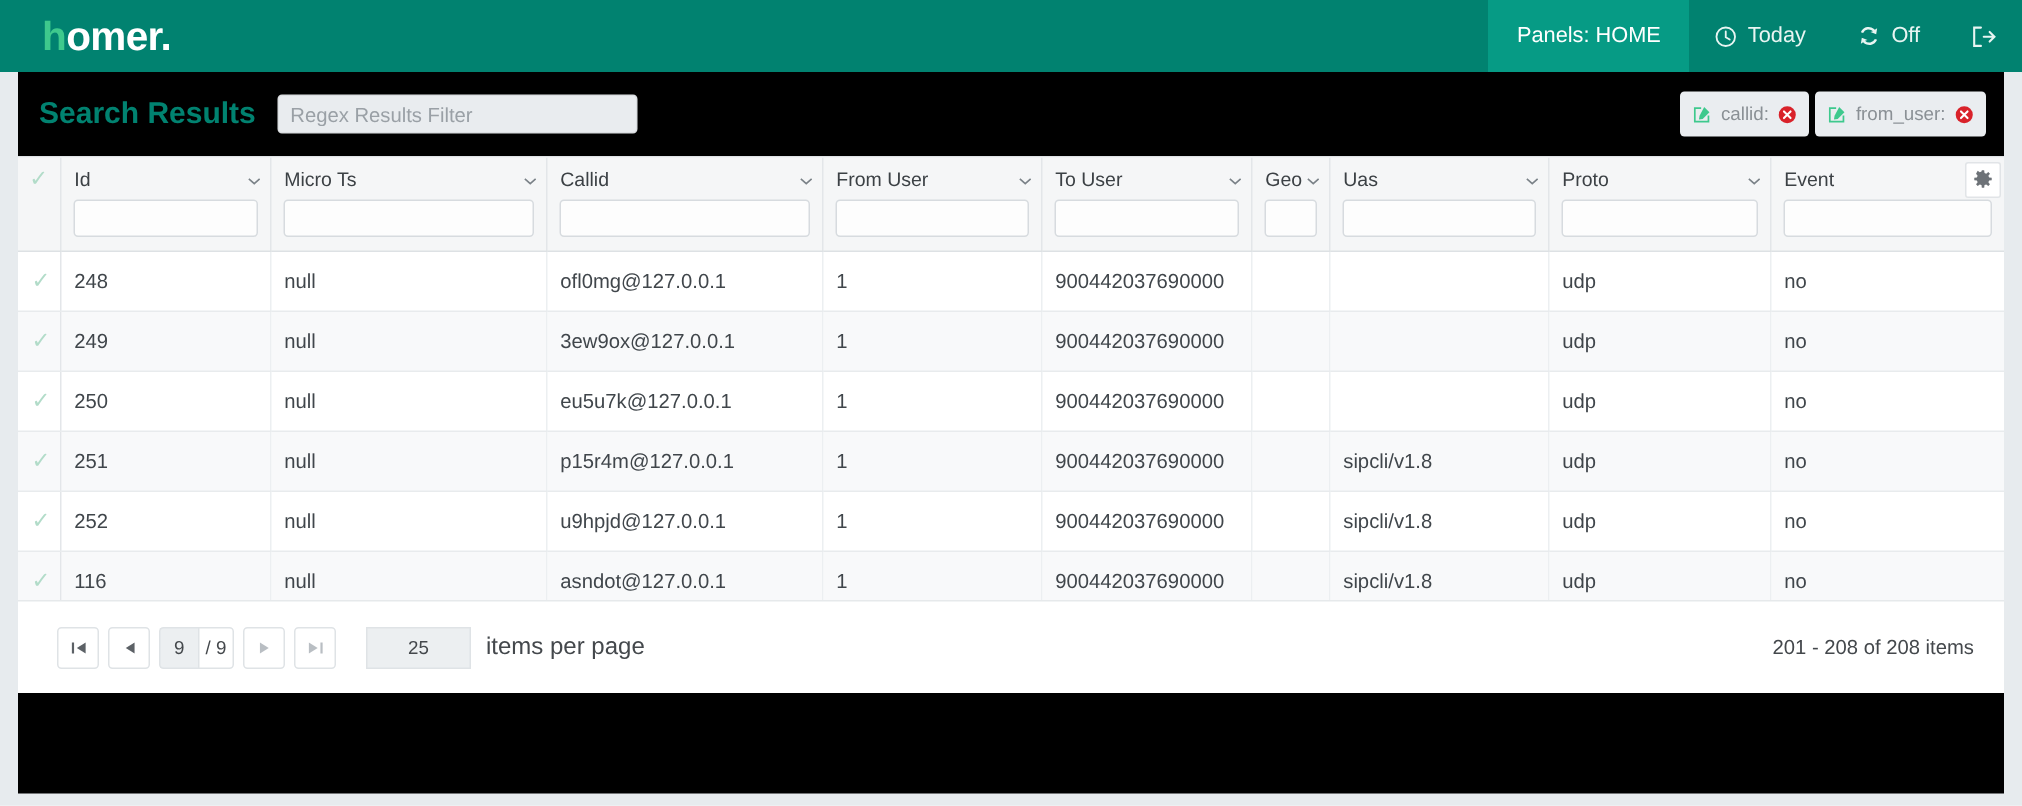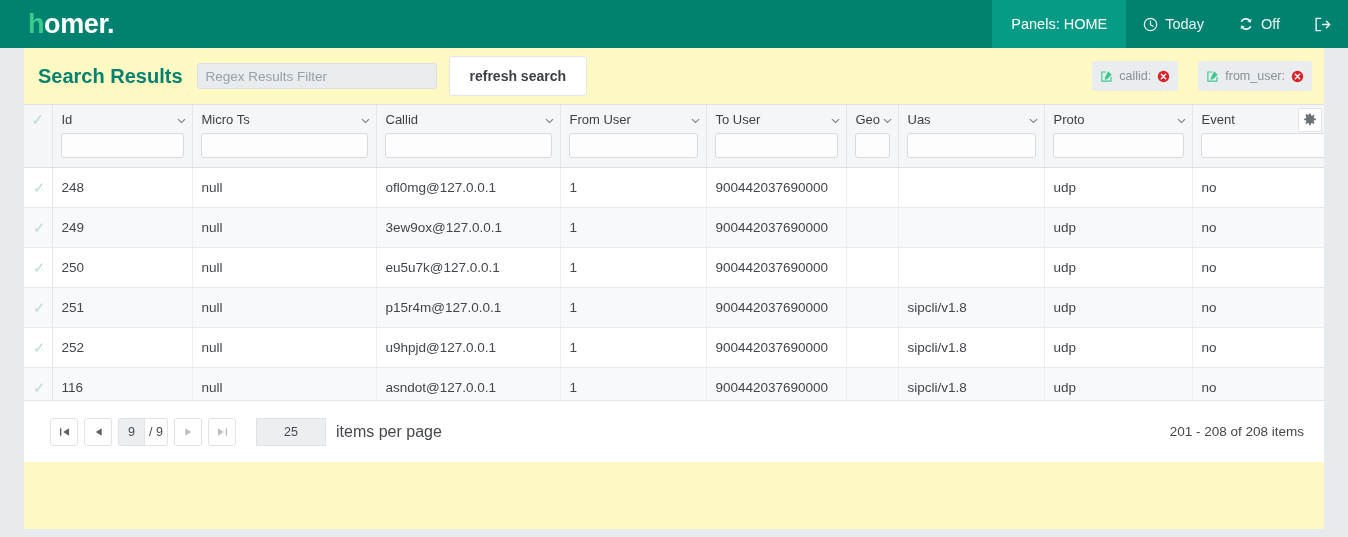--- a/index.html
+++ b/index.html
@@ -45,22 +45,22 @@
   }
   .nav-item.active {
     background: #069b85;
     color: #ffffff;
     padding: 0 19px;
   }
   .nav-item svg { display: block; }
 
   
   .panel {
-    margin: 0 24px;
-    background: #fef9c3;
+    margin: 0 12px;
+    background: #000000;
     height: 481px;
     position: relative;
   }
   .toolbar {
     height: 56px;
     display: flex;
     align-items: center;
     padding: 0 6px 0 2px;
     position: relative;
   }
@@ -92,21 +92,21 @@
     padding: 0 20px;
     font-size: 14px;
     font-weight: bold;
     color: #3a3f44;
     font-family: "Liberation Sans", sans-serif;
     cursor: pointer;
   }
   .chips {
     margin-left: auto;
     display: flex;
-    gap: 20px;
+    gap: 4px;
     padding-right: 6px;
   }
   .chip {
     display: flex; align-items: center; gap: 6px;
     background: #eaedf0;
     border-radius: 3px;
     height: 30px;
     padding: 0 8px;
     font-size: 12.5px;
     color: #8a9095;
@@ -294,21 +294,20 @@
   </div>
 </div>
 
 <div class="panel">
 
   <div class="toolbar">
     <div class="page-title">Search Results</div>
 
     <input class="regex-input" type="text" placeholder="Regex Results Filter" style="">
 
-    <button class="refresh-btn">refresh search</button>
 
     <div class="chips">
 
       <div class="chip">
         <span class="edit-ico">
           <svg width="13" height="13" viewBox="0 0 16 16" fill="none" stroke="#3ec98d" stroke-width="1.4">
             <path d="M13.5 8.6v5.1H2.3V2.5h5.2"></path>
               <path d="M10 1.6 14.3 5.9 8.8 11.4 5.7 11.9 6.2 8.8z" fill="#3ec98d" stroke="none"></path>
           </svg>
         </span>

